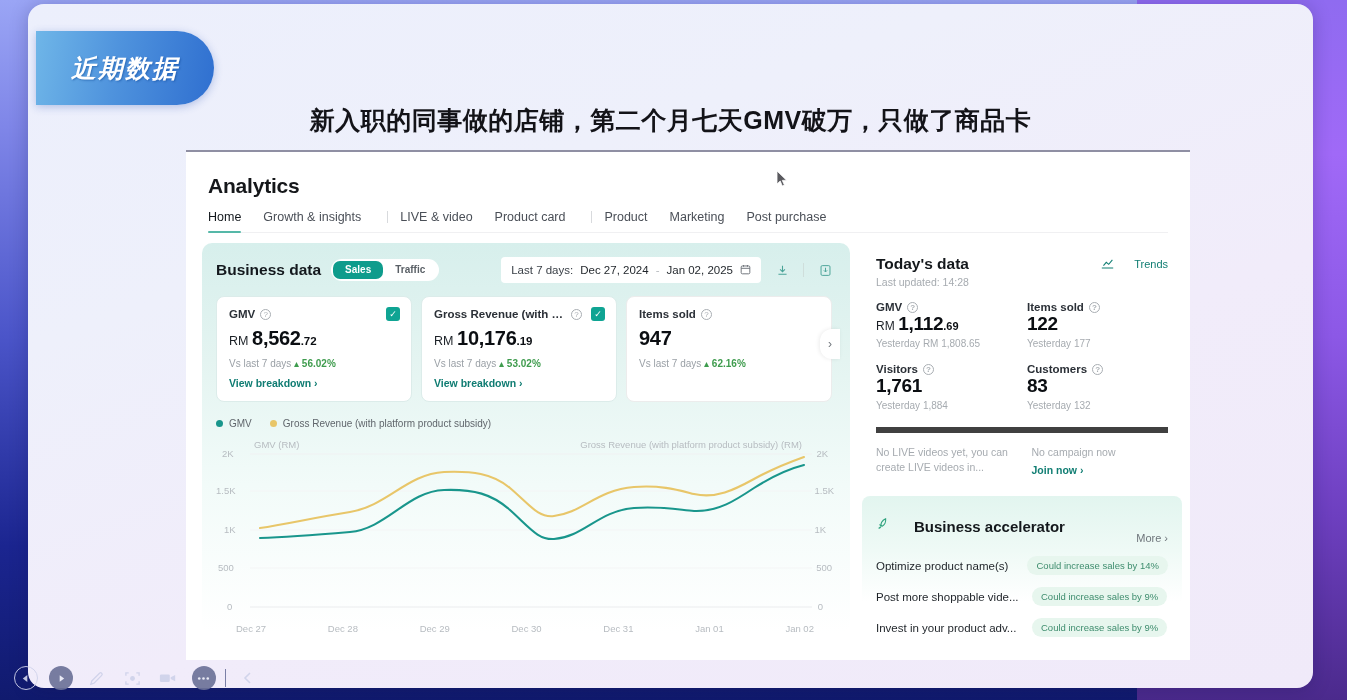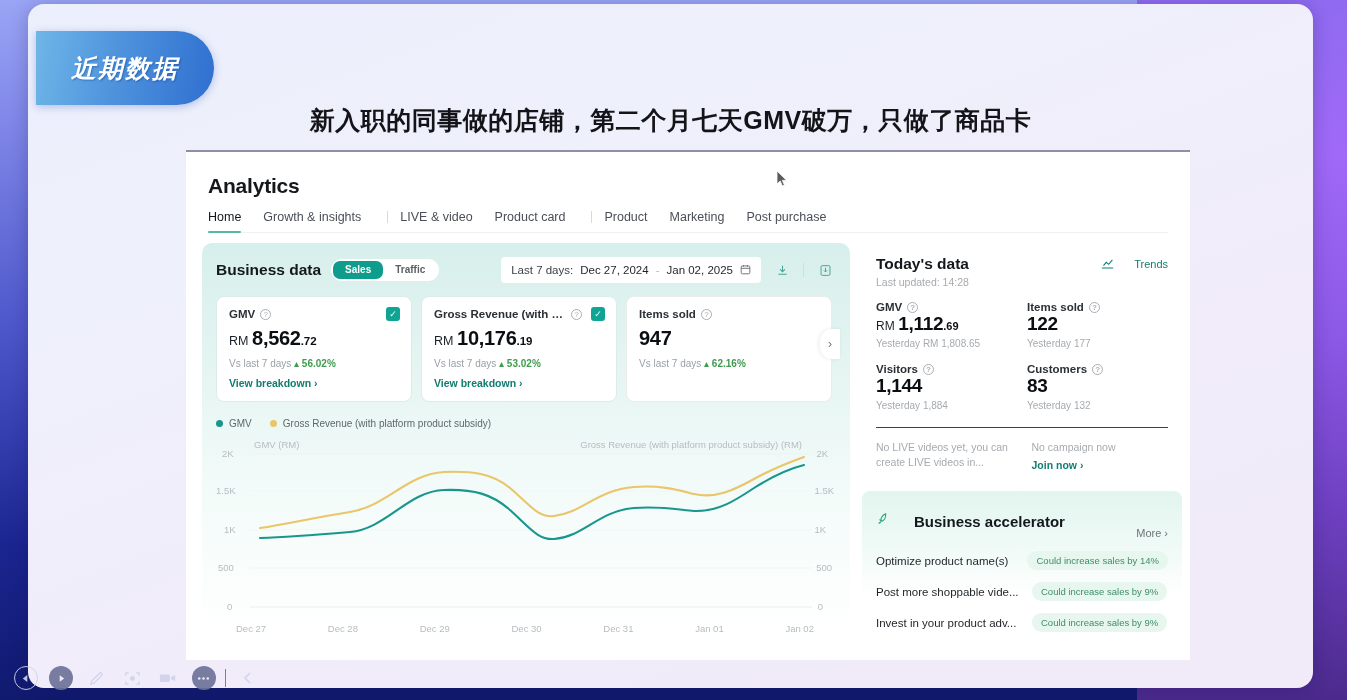--- a/index.html
+++ b/index.html
@@ -214,21 +214,21 @@
   .metric-grid {
     display: grid; grid-template-columns: 1fr 1fr; gap: 14px 10px; margin-top: 13px;
   }
   .m-label { display: flex; align-items: center; gap: 5px; font-size: 11.5px; color:#2b3037; font-weight:bold;}
   .m-value { font-size: 13px; color:#0b0e12; font-weight:bold;}
   .m-value .cur { font-size: 12px; font-weight: normal; color:#1b2026;}
   .m-value .big { font-size: 19px; letter-spacing: -.3px; }
   .m-value .dec { font-size: 11px; }
   .m-sub { margin-top: 3px; font-size: 10px; color: #a6abb0; }
 
-  .notice-row { display: flex; gap: 19px; margin-top: 16px; border-top: 1px solid #404040; padding-top: 12px;}
+  .notice-row { display: flex; gap: 19px; margin-top: 16px; border-top: 6px solid #404040; padding-top: 12px;}
   .notice { font-size: 10.5px; color: #a6abb0; line-height: 1.45; width: 143px;}
   .notice .join { color: #117e73; font-weight: bold; display:block; margin-top:3px; cursor:pointer;}
 
   .accel-card {
     background: linear-gradient(180deg, #e2f5ef 0%, #effaf6 36%, #ffffff 70%);
     border-radius: 8px; padding: 12px 14px 10px 14px;
   }
   .accel-head { display: flex; align-items: center; gap: 24px; }
   .accel-title { font-size: 15px; font-weight: bold; color: #14181c; }
   .accel-more { margin-left: auto; font-size: 11px; color: #6e757b; cursor: pointer; margin-top: 24px; }
@@ -485,21 +485,21 @@
               </div>
               <div class="m-sub">Yesterday 177</div>
             </div>
 
             <div>
               <div class="m-label">
                 <span>Visitors</span>
                 <span class="info-i">?</span>
               </div>
               <div class="m-value">
-                <span class="big">1,144</span>
+                <span class="big">1,761</span>
               </div>
               <div class="m-sub">Yesterday 1,884</div>
             </div>
 
             <div>
               <div class="m-label">
                 <span>Customers</span>
                 <span class="info-i">?</span>
               </div>
               <div class="m-value">

